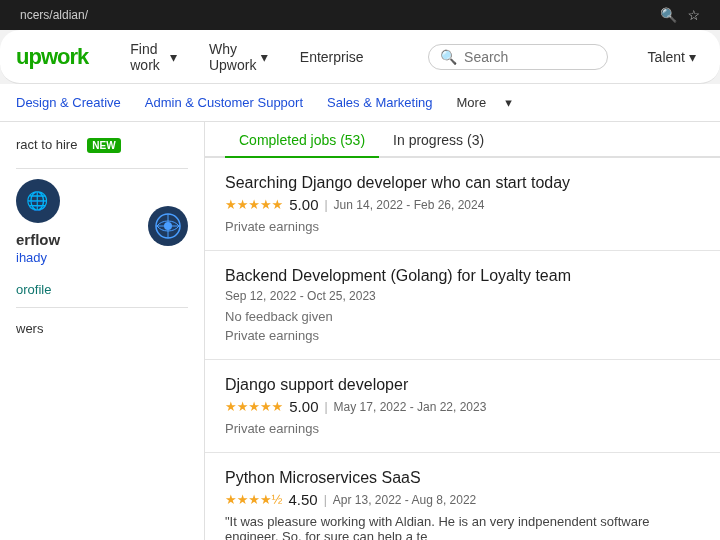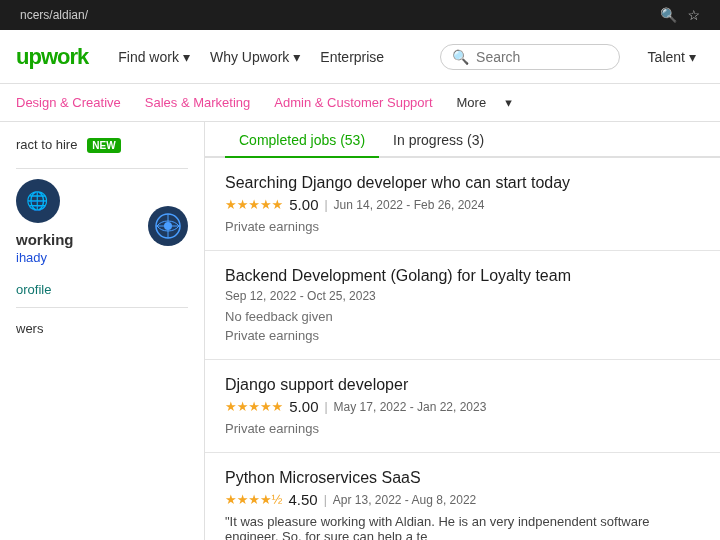--- a/index.html
+++ b/index.html
@@ -30,21 +30,22 @@
     }
 
     
     .main-nav {
       background: #fff;
       height: 54px;
       display: flex;
       align-items: center;
       padding: 0 16px;
       border-bottom: 1px solid #e0e0e0;
-      gap: 20px;
+      gap: 32px;
+      border-radius: 20px;
     }
     .nav-logo {
       color: #14a800;
       font-weight: bold;
       font-size: 22px;
       letter-spacing: -1px;
       margin-right: 10px;
     }
     .nav-link {
       color: #333;
@@ -87,21 +88,21 @@
       background: #fff;
       height: 38px;
       display: flex;
       align-items: center;
       padding: 0 16px;
       border-bottom: 1px solid #e0e0e0;
       gap: 24px;
     }
     .cat-nav-item {
       font-size: 13px;
-      color: #ec4899;
+      color: #1d4ed8;
       cursor: pointer;
       white-space: nowrap;
     }
     .more-btn {
       display: flex;
       align-items: center;
       gap: 19px;
       font-size: 13px;
       color: #333;
       cursor: pointer;
@@ -293,40 +294,40 @@
     <input type="text" placeholder="Search" style="">
   </div>
   <div class="talent-btn">
     <span>Talent</span>
     <span>▾</span>
   </div>
 </div>
 
 <div class="cat-nav">
   <span class="cat-nav-item">Design &amp; Creative</span>
+  <span class="cat-nav-item">Admin &amp; Customer Support</span>
   <span class="cat-nav-item">Sales &amp; Marketing</span>
-  <span class="cat-nav-item">Admin &amp; Customer Support</span>
   <span class="more-btn">
     <span>More</span>
     <span>▾</span>
   </span>
 </div>
 
 <div class="layout">
 
   <div class="sidebar">
     <div class="sidebar-section">
       <span class="sidebar-label">ract to hire</span>
       <span class="new-badge">NEW</span>
     </div>
     <hr class="sidebar-divider">
     <div class="sidebar-profile-row">
       <div>
         <div class="sidebar-avatar">🌐</div>
-        <div class="sidebar-title">working</div>
+        <div class="sidebar-title">erflow</div>
         <div class="sidebar-sub">ihady</div>
       </div>
       <div style="width:40px;height:40px;border-radius:50%;background:#1e3a5f;display:flex;align-items:center;justify-content:center;">
         <svg width="26" height="26" viewBox="0 0 26 26" fill="none">
           <circle cx="13" cy="13" r="12" stroke="#4a9eff" stroke-width="1.5"></circle>
           <circle cx="13" cy="13" r="4" fill="#4a9eff"></circle>
           <path d="M2 13 Q6 8 13 8 Q20 8 24 13" stroke="#4a9eff" stroke-width="1" fill="none"></path>
           <path d="M2 13 Q6 18 13 18 Q20 18 24 13" stroke="#4a9eff" stroke-width="1" fill="none"></path>
           <line x1="1" y1="13" x2="25" y2="13" stroke="#4a9eff" stroke-width="1"></line>
           <line x1="13" y1="1" x2="13" y2="25" stroke="#4a9eff" stroke-width="1"></line>

